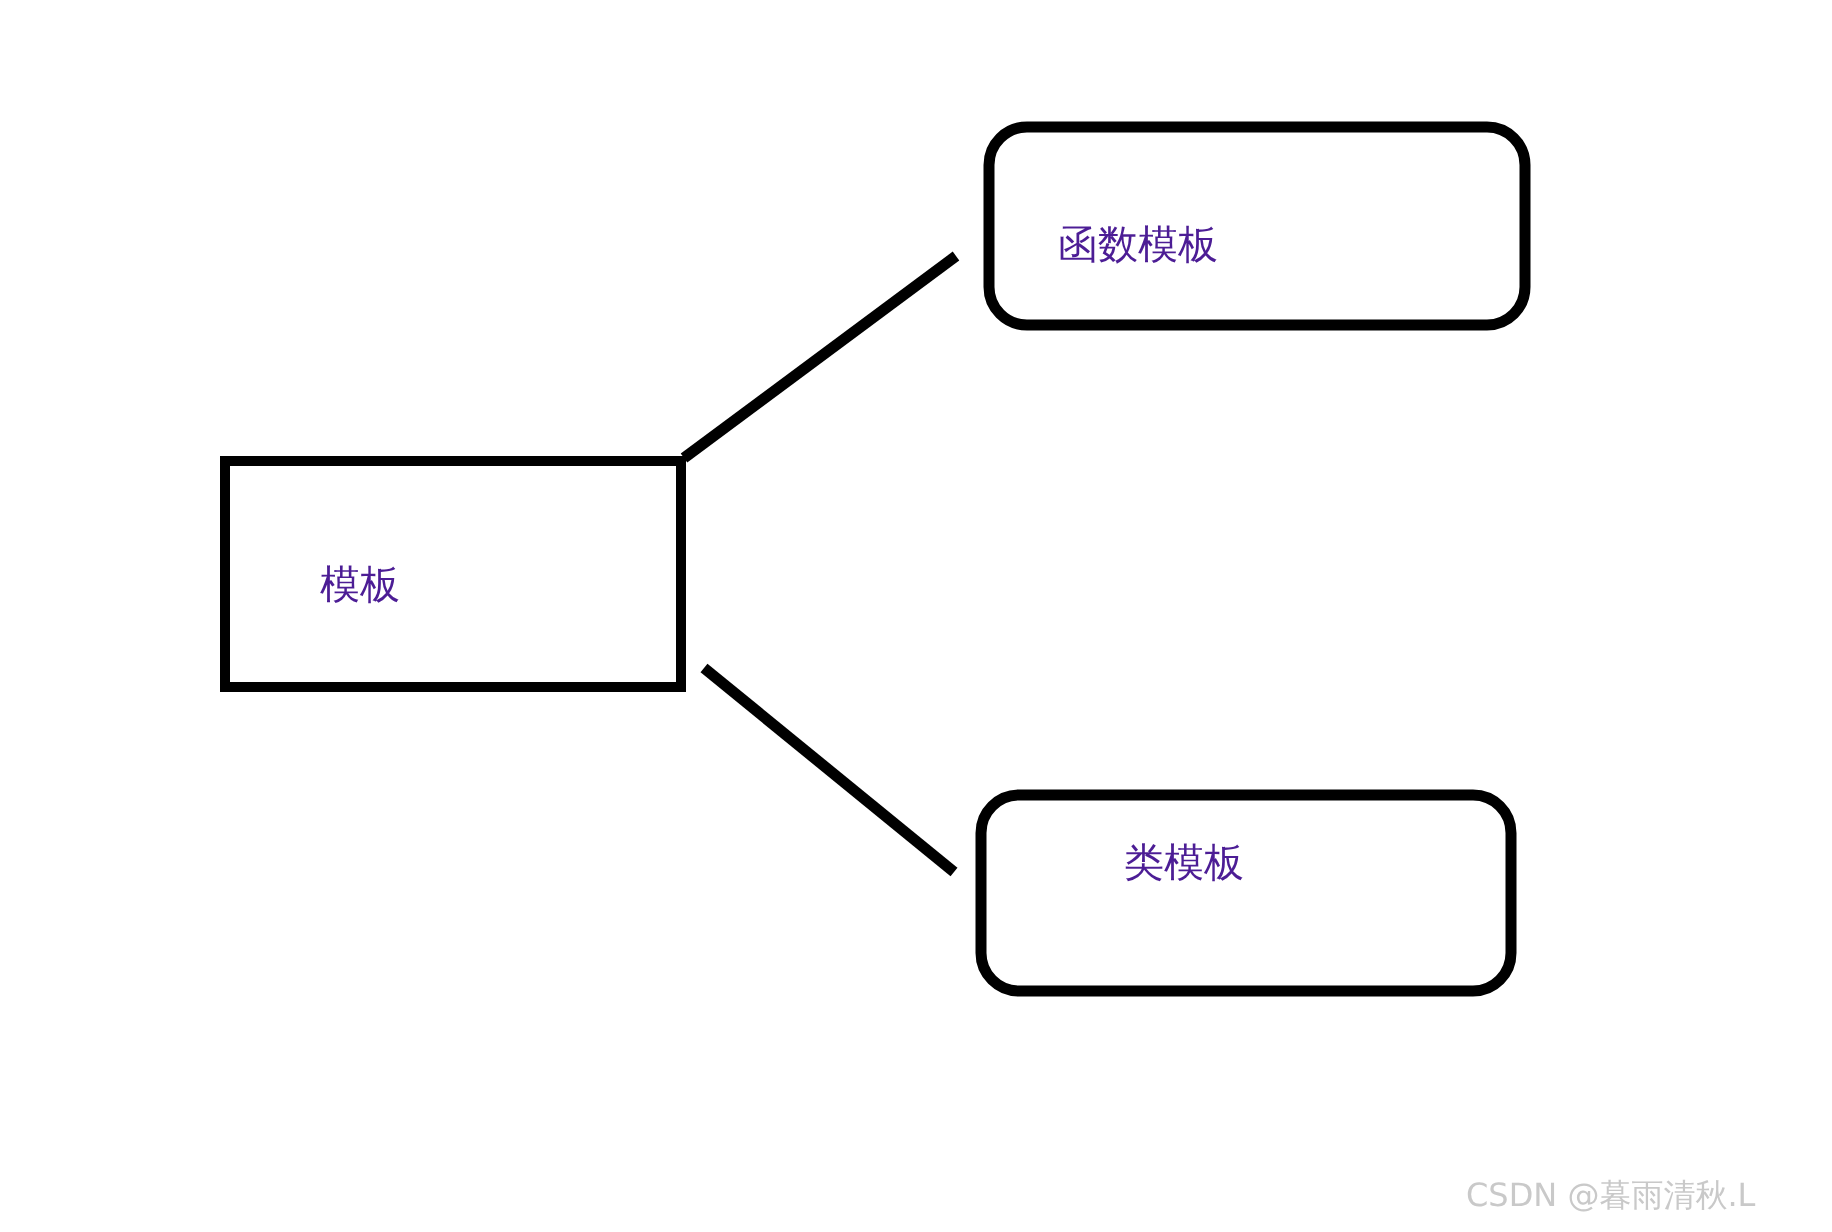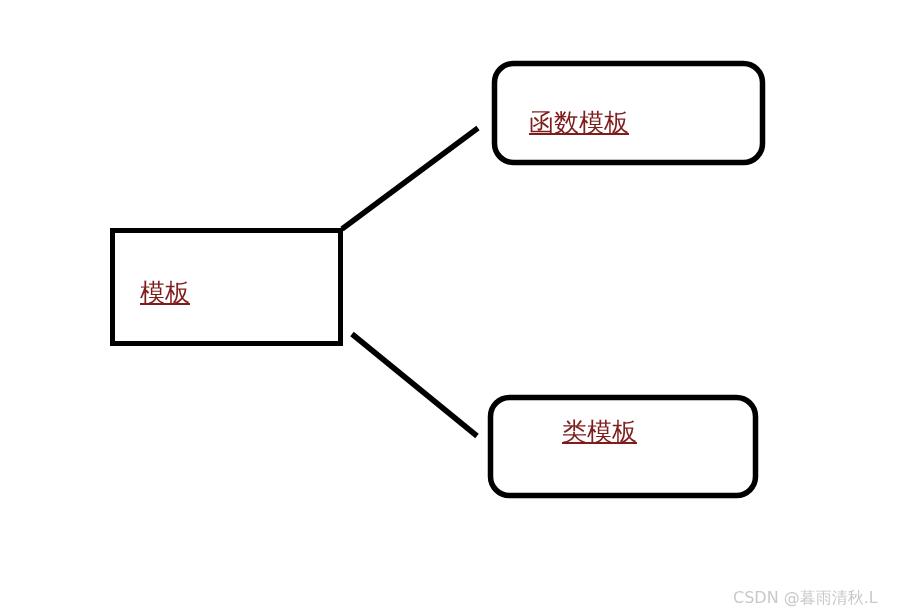--- a/index.html
+++ b/index.html
@@ -16,30 +16,29 @@
   }
   #diagram-canvas {
     position: absolute;
     left: 0;
     top: 0;
     width: 916px;
     height: 616px;
   }
   .node-label {
     position: absolute;
-    color: #7f1d1d;
+    color: #4c1d95;
     font-family: "DejaVu Sans", "Liberation Sans", sans-serif;
-    font-size: 25px;
+    font-size: 20px;
     line-height: 31px;
     white-space: nowrap;
     letter-spacing: 0px;
-    text-decoration: underline;
   }
   #label-root {
-    left: 140px;
+    left: 160px;
     top: 277px;
   }
   #label-function {
     left: 529px;
     top: 107px;
   }
   #label-class {
     left: 562px;
     top: 416px;
   }

